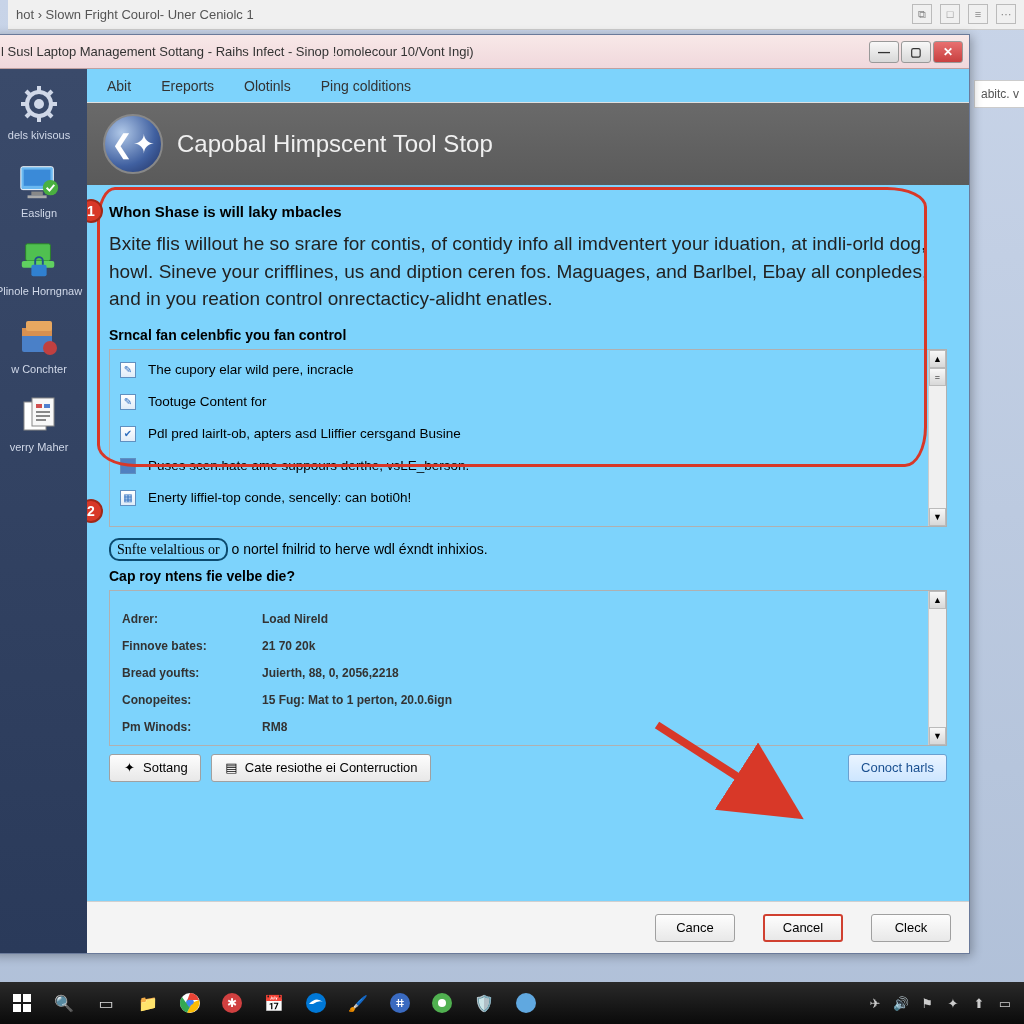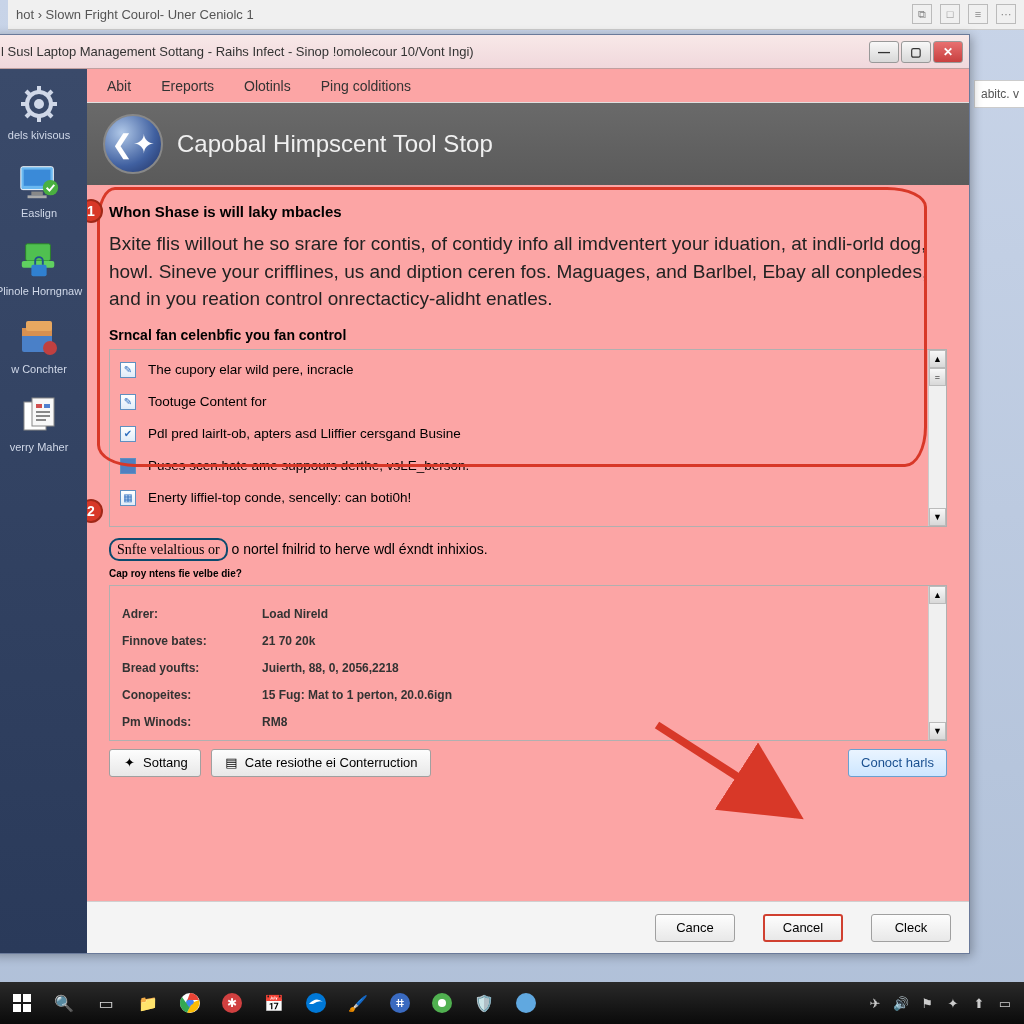--- a/index.html
+++ b/index.html
@@ -14,21 +14,21 @@
 .titlebar-text { flex: 1; font-size: 13px; color: #333; padding-left: 4px; }
 .win-controls { display: flex; gap: 2px; }
 .win-btn { width: 30px; height: 22px; background: linear-gradient(to bottom, #f8f8f8, #d8d8d8); border: 1px solid #999; border-radius: 3px; display: flex; align-items: center; justify-content: center; font-size: 12px; font-weight: bold; color: #333; }
 .win-btn.close { background: linear-gradient(to bottom, #e87070, #c84040); color: #fff; }
 
 .dialog-body { display: flex; height: calc(100% - 34px); }
 .sidebar { width: 96px; background: linear-gradient(to bottom, #3a4a6a, #2a3a5a); display: flex; flex-direction: column; padding-top: 4px; }
 .sidebar-item { display: flex; flex-direction: column; align-items: center; padding: 10px 4px; color: #d0d8e8; font-size: 11px; text-align: center; cursor: pointer; }
 .sidebar-icon { width: 42px; height: 42px; margin-bottom: 4px; display: flex; align-items: center; justify-content: center; }
 
-.main { flex: 1; display: flex; flex-direction: column; background: #fca5a5; }
+.main { flex: 1; display: flex; flex-direction: column; background: #7dd3fc; }
 .menubar { height: 34px; display: flex; align-items: center; gap: 30px; padding: 0 20px; font-size: 14px; color: #333; border-bottom: 1px solid #e0e0e0; }
 .menu-item { cursor: pointer; }
 
 .header-band { height: 82px; background: linear-gradient(to bottom, #6a6a6a, #5a5a5a); display: flex; align-items: center; padding: 0 16px; }
 .header-orb { width: 60px; height: 60px; border-radius: 50%; background: radial-gradient(circle at 30% 30%, #b0c8e8, #4060a0 60%, #203060); border: 2px solid #888; display: flex; align-items: center; justify-content: center; color: #fff; font-size: 26px; margin-right: 14px; }
 .header-title { color: #f0f0f0; font-size: 24px; font-weight: 500; }
 
 .content { flex: 1; padding: 18px 22px 12px 22px; overflow: hidden; position: relative; }
 .section-h { font-size: 15px; font-weight: bold; margin-bottom: 10px; }
 .body-text { font-size: 19px; color: #222; line-height: 1.45; margin-bottom: 14px; }
@@ -38,21 +38,21 @@
 .listbox .scroll { position: absolute; right: 0; top: 0; bottom: 0; width: 18px; background: #f0f0f0; border-left: 1px solid #ccc; display: flex; flex-direction: column; }
 .scroll-btn { height: 18px; background: linear-gradient(to bottom,#f8f8f8,#d8d8d8); border: 1px solid #bbb; font-size: 9px; display: flex; align-items: center; justify-content: center; }
 .scroll-track { flex: 1; }
 .list-row { display: flex; align-items: center; height: 32px; padding: 0 10px; font-size: 13.5px; }
 .list-row .chk { width: 16px; height: 16px; border: 1px solid #6090c0; margin-right: 12px; background: linear-gradient(to bottom,#fff,#e0ecf8); display:flex; align-items:center; justify-content:center; font-size:10px; color:#3070c0; }
 .chk.solid { background:#5080c0; }
 
 .step2-line { font-size: 14px; margin: 14px 0 10px 0; }
 .step2-boxed { border: 2px solid #0c4a6e; border-radius: 10px; padding: 2px 6px; display: inline; font-family: Liberation Serif, serif; }
 
-.details-h { font-size: 10px; font-weight: bold; margin-bottom: 6px; }
+.details-h { font-size: 14px; font-weight: bold; margin-bottom: 6px; }
 .details-box { border: 1px solid #b0b0b0; height: 156px; position: relative; padding: 8px 12px; }
 .detail-row { display: flex; font-size: 12px; color: #333; height: 27px; align-items: flex-end; font-weight: bold; }
 .detail-label { width: 140px; }
 
 .btn-row { display: flex; gap: 10px; margin-top: 8px; }
 .btn { height: 28px; padding: 0 12px; background: linear-gradient(to bottom,#fdfdfd,#e8e8e8); border: 1px solid #a0a0a0; border-radius: 3px; font-size: 13px; display: inline-flex; align-items: center; gap: 6px; cursor: pointer; }
 .btn.primary { background: linear-gradient(to bottom,#eaf4ff,#cde6ff); border-color:#6aa0d0; color:#1a5090; }
 .btn .bicon { width: 15px; height: 15px; display:inline-flex; align-items:center; justify-content:center; }
 
 .footer { height: 52px; border-top: 1px solid #d0d0d0; display: flex; align-items: center; justify-content: flex-end; gap: 28px; padding: 0 18px; background:#f4f4f4; }

